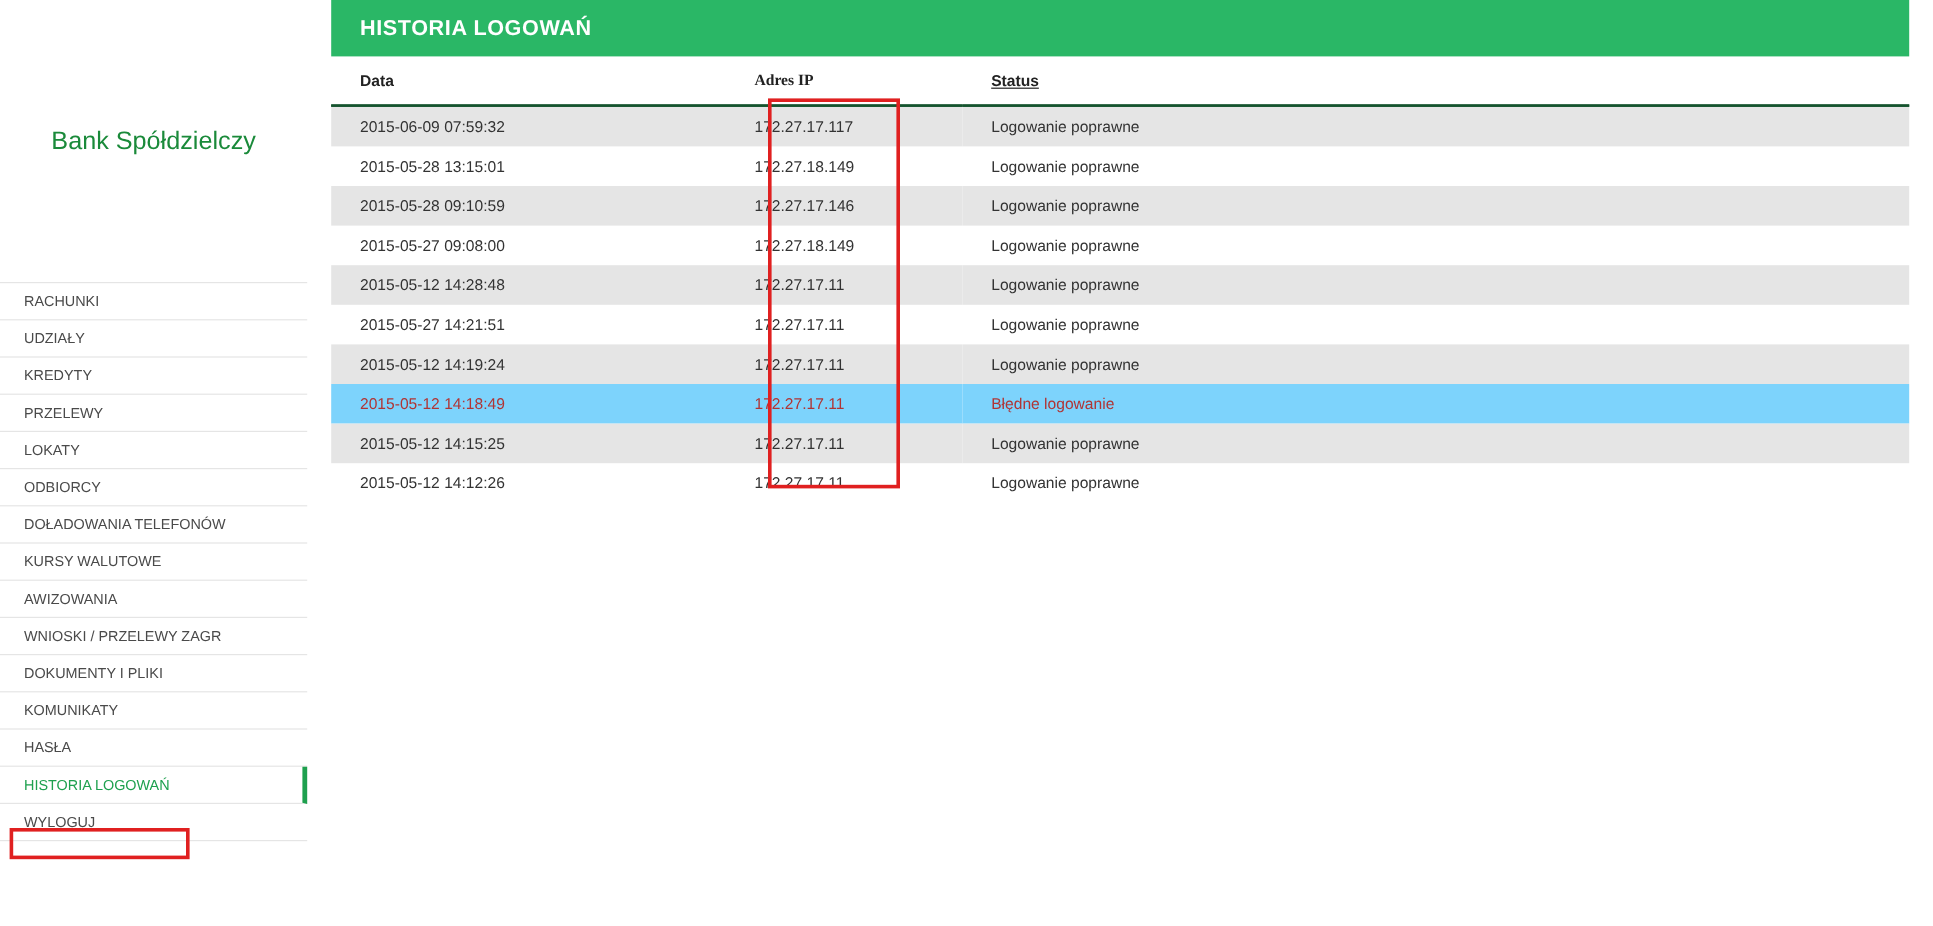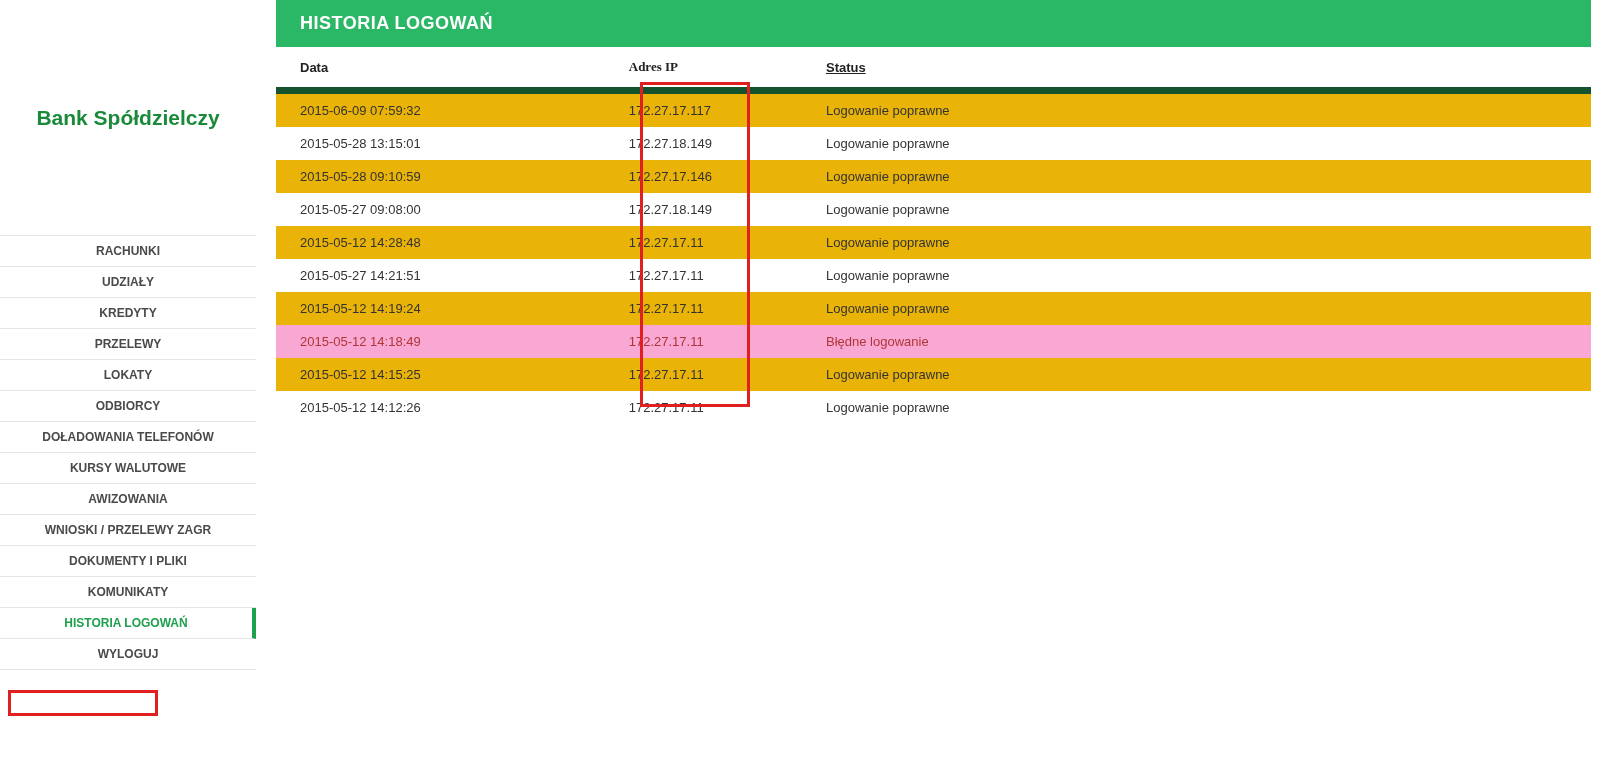--- a/index.html
+++ b/index.html
@@ -13,37 +13,36 @@
     .sidebar {
       width: 256px;
       flex-shrink: 0;
       background: #fff;
     }
     .logo-area {
       height: 235px;
       display: flex;
       align-items: center;
       justify-content: center;
-      font-weight: bold;
+      font-weight: normal;
       font-size: 21px;
       color: #1a8a3a;
     }
     .nav-list {
       border-top: 1px solid #e5e5e5;
     }
     .nav-item {
       display: block;
       padding: 8px 20px;
       font-size: 12px;
-      font-weight: bold;
+      font-weight: normal;
       color: #4a4a4a;
       border-bottom: 1px solid #e5e5e5;
       cursor: pointer;
       text-transform: uppercase;
-      text-align: center;
     }
     .nav-item.active {
       color: #1ea04e;
       border-right: 4px solid #1ea04e;
     }
     .main {
       flex: 1;
       padding: 0 20px 20px 20px;
     }
     .panel {
@@ -61,29 +60,29 @@
     .table {
       width: 100%;
       border-collapse: collapse;
     }
     .table th {
       text-align: left;
       padding: 12px 24px;
       font-size: 13px;
       font-weight: bold;
       color: #222;
-      border-bottom: 7px solid #14532d;
+      border-bottom: 2px solid #14532d;
     }
     .table td {
       padding: 9px 24px;
       font-size: 13px;
       color: #333;
     }
-    .table tbody tr.alt { background: #eab308; margin-left: 23px; }
-    .table tbody tr.err { background: #f9a8d4; }
+    .table tbody tr.alt { background: #e5e5e5; margin-left: 23px; }
+    .table tbody tr.err { background: #7dd3fc; }
     .table tbody tr.err td { color: #b03535; }
     .col-date { width: 25%; }
     .col-ip { width: 15%; font-family: Liberation Serif, serif; }
     .col-status { width: 60%; text-decoration: underline; }
     .highlight-box-ip {
       position: absolute;
       border: 3px solid #e02020;
       pointer-events: none;
     }
     .highlight-box-nav {
@@ -105,20 +104,21 @@
       <div class="nav-item">KREDYTY</div>
       <div class="nav-item">PRZELEWY</div>
       <div class="nav-item">LOKATY</div>
       <div class="nav-item">ODBIORCY</div>
       <div class="nav-item">DOŁADOWANIA TELEFONÓW</div>
       <div class="nav-item">KURSY WALUTOWE</div>
       <div class="nav-item">AWIZOWANIA</div>
       <div class="nav-item">WNIOSKI / PRZELEWY ZAGR</div>
       <div class="nav-item">DOKUMENTY I PLIKI</div>
       <div class="nav-item">KOMUNIKATY</div>
+      <div class="nav-item">HASŁA</div>
       <div class="nav-item active">HISTORIA LOGOWAŃ</div>
       <div class="nav-item">WYLOGUJ</div>
     </div>
   <div class="highlight-box-nav" style="left:8px; top:690px; width:150px; height:26px;"></div>
 </div>
 
 <div class="main main-wrap">
   <div class="panel">
     <div class="panel-header">HISTORIA LOGOWAŃ</div>
     <table class="table">

